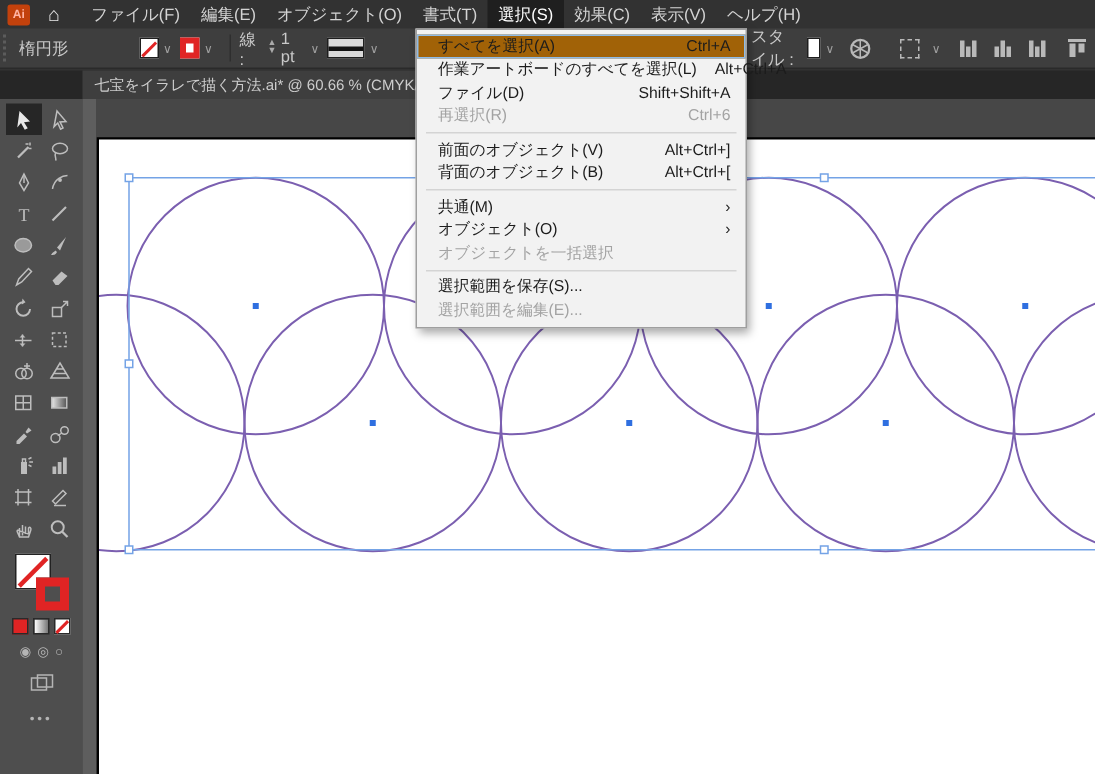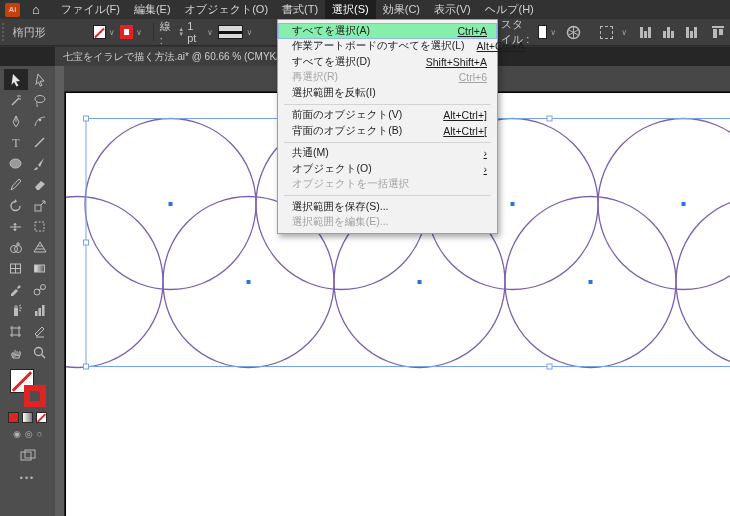--- a/index.html
+++ b/index.html
@@ -71,22 +71,22 @@
 
   
   .canvas { position:absolute; left:55px; top:66px; width:675px; height:450px; background:#5e5e5e; }
   .canvas svg { position:absolute; left:0; top:0; }
 
   
   .dropdown { position:absolute; left:277px; top:19px; width:221px; background:#f2f2f2;
     border:1px solid #9f9f9f; box-shadow:2px 3px 6px rgba(0,0,0,.35); padding:3px 0;
     font-size:10.5px; color:#1c1c1c; z-index:50; }
   .drow { height:15.5px; display:flex; align-items:center; padding:0 10px 0 14px; white-space:nowrap; }
-  .drow .sc { margin-left:auto; padding-left:12px;text-decoration:underline; }
-  .drow.hl { background:#86efac; outline:1px solid #8fbbe6; outline-offset:-1px; }
+  .drow .sc { margin-left:auto; padding-left:12px; }
+  .drow.hl { background:#a16207; outline:1px solid #8fbbe6; outline-offset:-1px; }
   .drow.disabled { color:#a3a3a3; }
   .dsep { height:1px; background:#d4d4d4; margin:3px 6px; }
 </style>
 </head>
 <body>
 
 <div class="app">
 
   <div class="menubar">
     <div class="ai-logo">Ai</div>
@@ -402,31 +402,27 @@
   <div class="dropdown" id="dropdown">
       <div class="drow hl">
         <span>すべてを選択(A)</span>
         <span class="sc">Ctrl+A</span>
       </div>
       <div class="drow">
         <span>作業アートボードのすべてを選択(L)</span>
         <span class="sc">Alt+Ctrl+A</span>
       </div>
       <div class="drow">
-        <span>すべてを選択(D)</span>
+        <span>ファイル(D)</span>
         <span class="sc">Shift+Shift+A</span>
       </div>
       <div class="drow disabled">
         <span>再選択(R)</span>
         <span class="sc">Ctrl+6</span>
       </div>
-      <div class="drow">
-        <span>選択範囲を反転(I)</span>
-        <span class="sc"></span>
-      </div>
       <div class="dsep"></div>
       <div class="drow">
         <span>前面のオブジェクト(V)</span>
         <span class="sc">Alt+Ctrl+]</span>
       </div>
       <div class="drow">
         <span>背面のオブジェクト(B)</span>
         <span class="sc">Alt+Ctrl+[</span>
       </div>
       <div class="dsep"></div>

